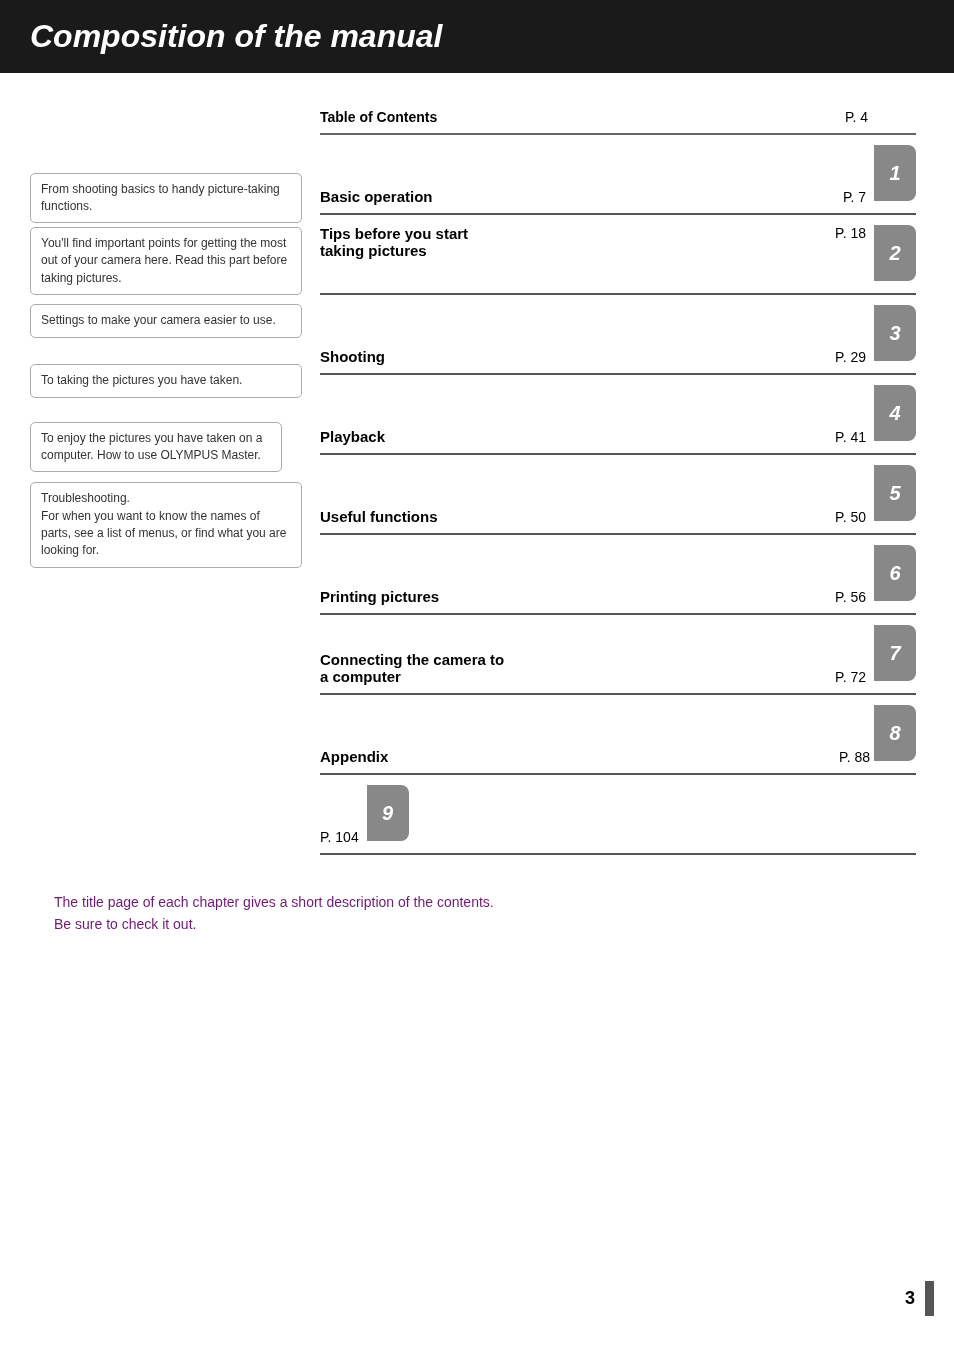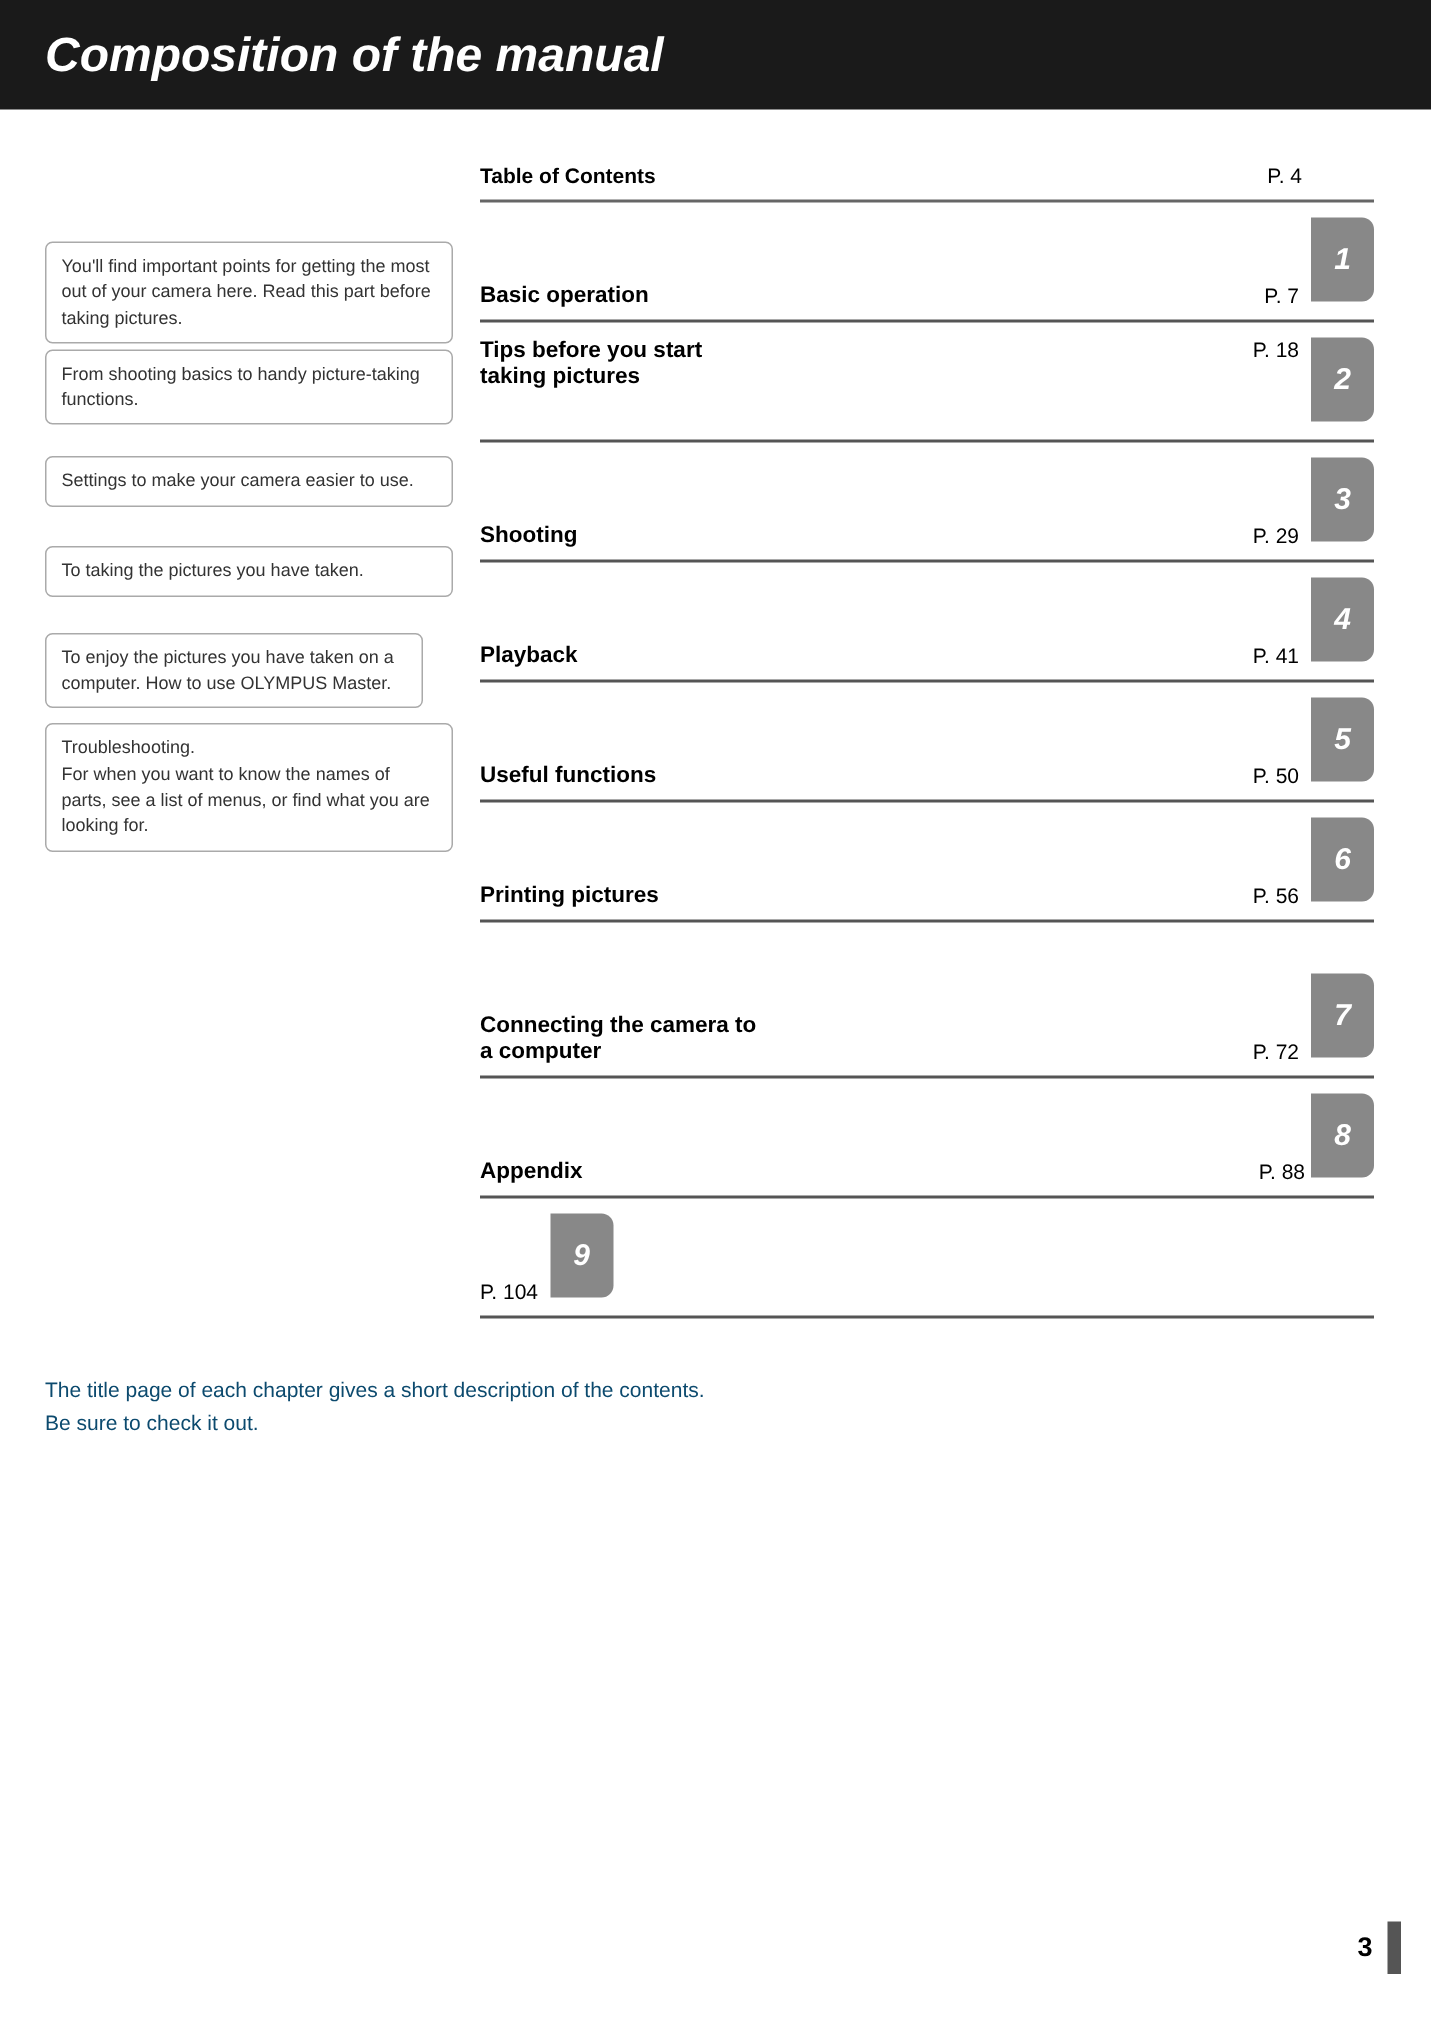--- a/index.html
+++ b/index.html
@@ -32,21 +32,22 @@
     .main-content {
       padding: 0 30px 0 30px;
     }
 
     
     .footer-text {
       font-size: 14px;
       line-height: 1.6;
       margin-top: 10px;
       margin-bottom: 60px;
-      color: #0c4a6e;
+      color: #701a75;
+      margin-left: 24px;
     }
 
     .tab-badge {
       width: 42px;
       height: 56px;
       background: #888;
       border-radius: 0 8px 8px 0;
       display: flex;
       align-items: center;
       justify-content: center;
@@ -83,26 +84,26 @@
 <div class="page-header">
   <h1>Composition of the manual</h1>
 </div>
 
 <div class="main-content">
 
   <div style="display:flex; width:100%; margin-bottom: 36px;">
 
     <div style="width:290px; flex-shrink:0; padding-top: 64px;">
 
+      <div style="height: 62px; display:flex; align-items:center; margin-bottom:4px;">
+        <div class="desc-cell" style="width:272px;">From shooting basics to handy picture-taking functions.</div>
+      </div>
+
       <div style="height: 56px; display:flex; align-items:center; margin-bottom:4px;">
         <div class="desc-cell" style="width:272px;">You'll find important points for getting the most out of your camera here. Read this part before taking pictures.</div>
-      </div>
-
-      <div style="height: 62px; display:flex; align-items:center; margin-bottom:4px;">
-        <div class="desc-cell" style="width:272px;">From shooting basics to handy picture-taking functions.</div>
       </div>
 
 
       <div style="height: 56px; display:flex; align-items:center; margin-bottom:4px;">
         <div class="desc-cell" style="width:272px;">Settings to make your camera easier to use.</div>
       </div>
 
       <div style="height: 56px; display:flex; align-items:center; margin-bottom:4px;">
         <div class="desc-cell" style="width:272px;">To taking the pictures you have taken.</div>
       </div>
@@ -167,21 +168,21 @@
       </div>
 
       <div style="display:flex; border-bottom:2px solid #555; padding: 10px 0 8px 0; align-items:flex-end;">
         <span style="flex:1; font-size:15px; font-weight:bold;">Printing pictures</span>
         <span style="font-size:14px; padding-right:8px;">P. 56</span>
         <div class="tab-badge">
             <span>6</span>
           </div>
       </div>
 
-      <div style="display:flex; border-bottom:2px solid #555; padding: 10px 0 8px 0; align-items:flex-end;margin-top:24px;">
+      <div style="display:flex; border-bottom:2px solid #555; padding: 10px 0 8px 0; align-items:flex-end;">
         <span style="flex:1; font-size:15px; font-weight:bold; white-space:pre-line;">Connecting the camera to
 a computer</span>
         <span style="font-size:14px; padding-right:8px;">P. 72</span>
         <div class="tab-badge">
             <span>7</span>
           </div>
       </div>
 
       <div style="display:flex; border-bottom:2px solid #555; padding: 10px 0 8px 0; align-items:flex-end;">
         <span style="flex:1; font-size:15px; font-weight:bold;">Appendix</span>

